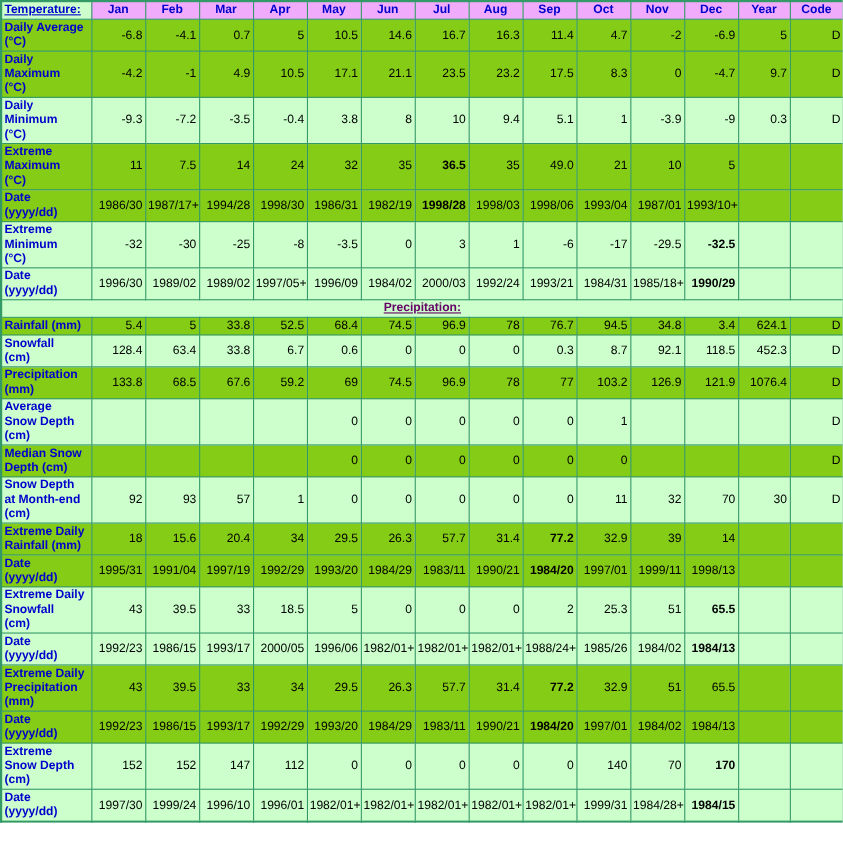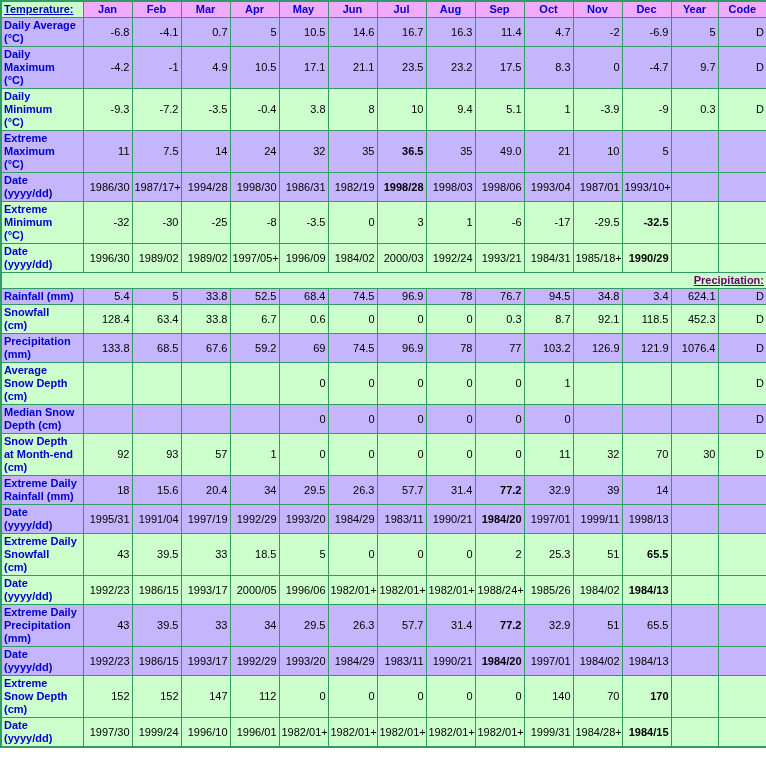--- a/index.html
+++ b/index.html
@@ -11,40 +11,40 @@
     font-family: "Liberation Sans", sans-serif;
   }
   table.climate td, table.climate th {
     border: 1px solid #339966;
     font-size: 11px;
     line-height: 13px;
     padding: 1px 2px;
     vertical-align: middle;
     font-family: "Liberation Sans", sans-serif;
   }
-  .w { background: #c4b5fd; }
+  .w { background: #84cc16; }
   .g { background: #ccffcc; }
   th.month {
     color: #0000cc;
     font-weight: bold;
     text-align: center;
     background: #f0abfc;
   }
   td.label, th.corner {
     color: #0000cc;
     font-weight: bold;
     text-align: left;
     white-space: pre-line;
     margin-left: 30px;
   }
   .section-link {
     color: #660066;
     font-weight: bold;
     text-decoration: underline;
-    text-align: right;
+    text-align: center;
     cursor: pointer;
   }
   th.corner.section-link, td.section-cell { background: #ccffcc; }
   td.val {
     text-align: right;
     color: #000000;
     white-space: nowrap;
     padding-right: 2px;
   }
   td.val.b { font-weight: bold; margin-top: 28px; }

